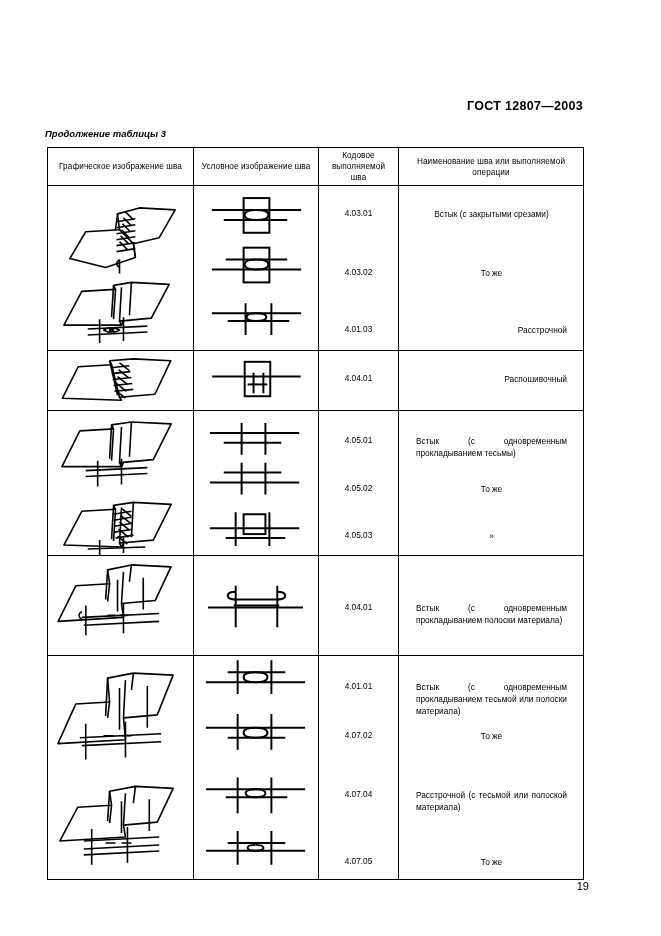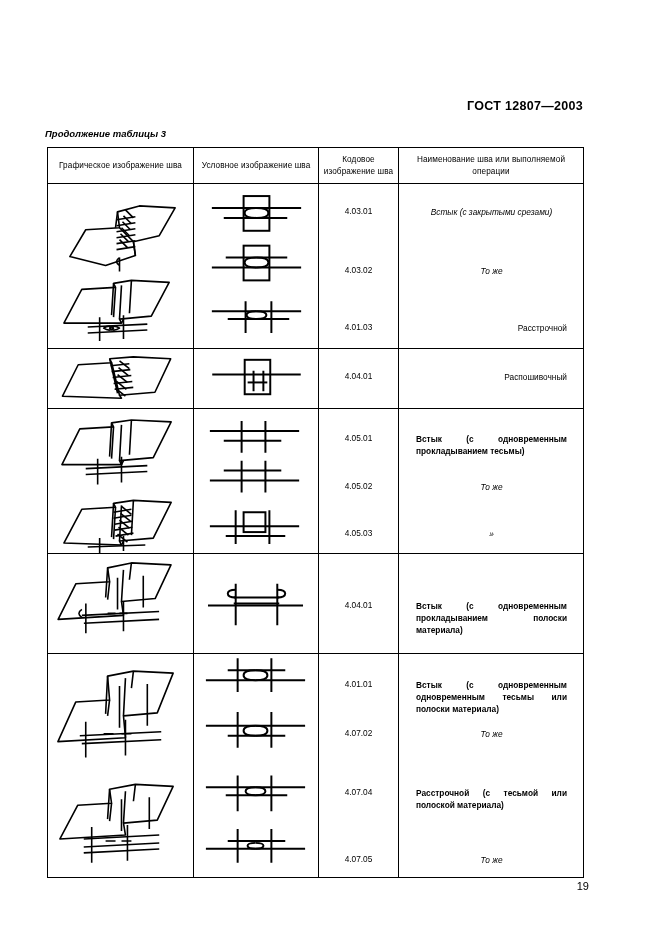--- a/index.html
+++ b/index.html
@@ -80,22 +80,22 @@
     text-align: center;
     font-size: 8.3px;
   }
   .name-item {
     position: absolute;
     left: 5px; right: 4px;
     font-size: 8.3px;
     line-height: 1.45;
     text-align: right;
   }
-  .name-item.center { text-align: center; font-style: italic; }
-  .name-item.just { text-align: justify; text-align-last: left; font-weight: bold; }
+  .name-item.center { text-align: center; }
+  .name-item.just { text-align: justify; text-align-last: left; }
 
   .art { position: absolute; left: 0; top: 0; width: 100%; height: 100%; }
   svg { display: block; overflow: visible; }
 </style>
 </head>
 <body>
 
 <div class="page">
 
   <div class="std-header">ГОСТ 12807—2003</div>
@@ -108,21 +108,21 @@
         <col class="col-symbol">
       <col class="col-code">
         <col class="col-name">
     </colgroup>
     <thead>
       <tr>
         <th>Графическое изображение шва</th>
         <th>Условное изображение шва</th>
         <th>
           <div>Кодовое</div>
-          <div>изображение шва</div>
+          <div>выполняемой шва</div>
         </th>
         <th>
           <div>Наименование шва или выполняемой</div>
           <div>операции</div>
         </th>
       </tr>
     </thead>
     <tbody>
 
       <tr>
@@ -398,21 +398,21 @@
           <div class="code-stack">
             <div class="code-item" style="top:13px">4.01.01</div>
             <div class="code-item" style="top:62px">4.07.02</div>
             <div class="code-item" style="top:121px">4.07.04</div>
             <div class="code-item" style="top:188px">4.07.05</div>
           </div>
         </td>
 
         <td class="grpcell" style="height:224px">
           <div class="name-stack">
-            <div class="name-item just" style="top:13px">Встык (с одновременным одновременным тесьмы или полоски материала)</div>
+            <div class="name-item just" style="top:13px">Встык (с одновременным прокладыванием тесьмой или полоски материала)</div>
             <div class="name-item center" style="top:62px">То же</div>
             <div class="name-item just" style="top:121px">Расстрочной (с тесьмой или полоской материала)</div>
             <div class="name-item center" style="top:188px">То же</div>
           </div>
         </td>
       </tr>
 
     </tbody>
   </table>
 

